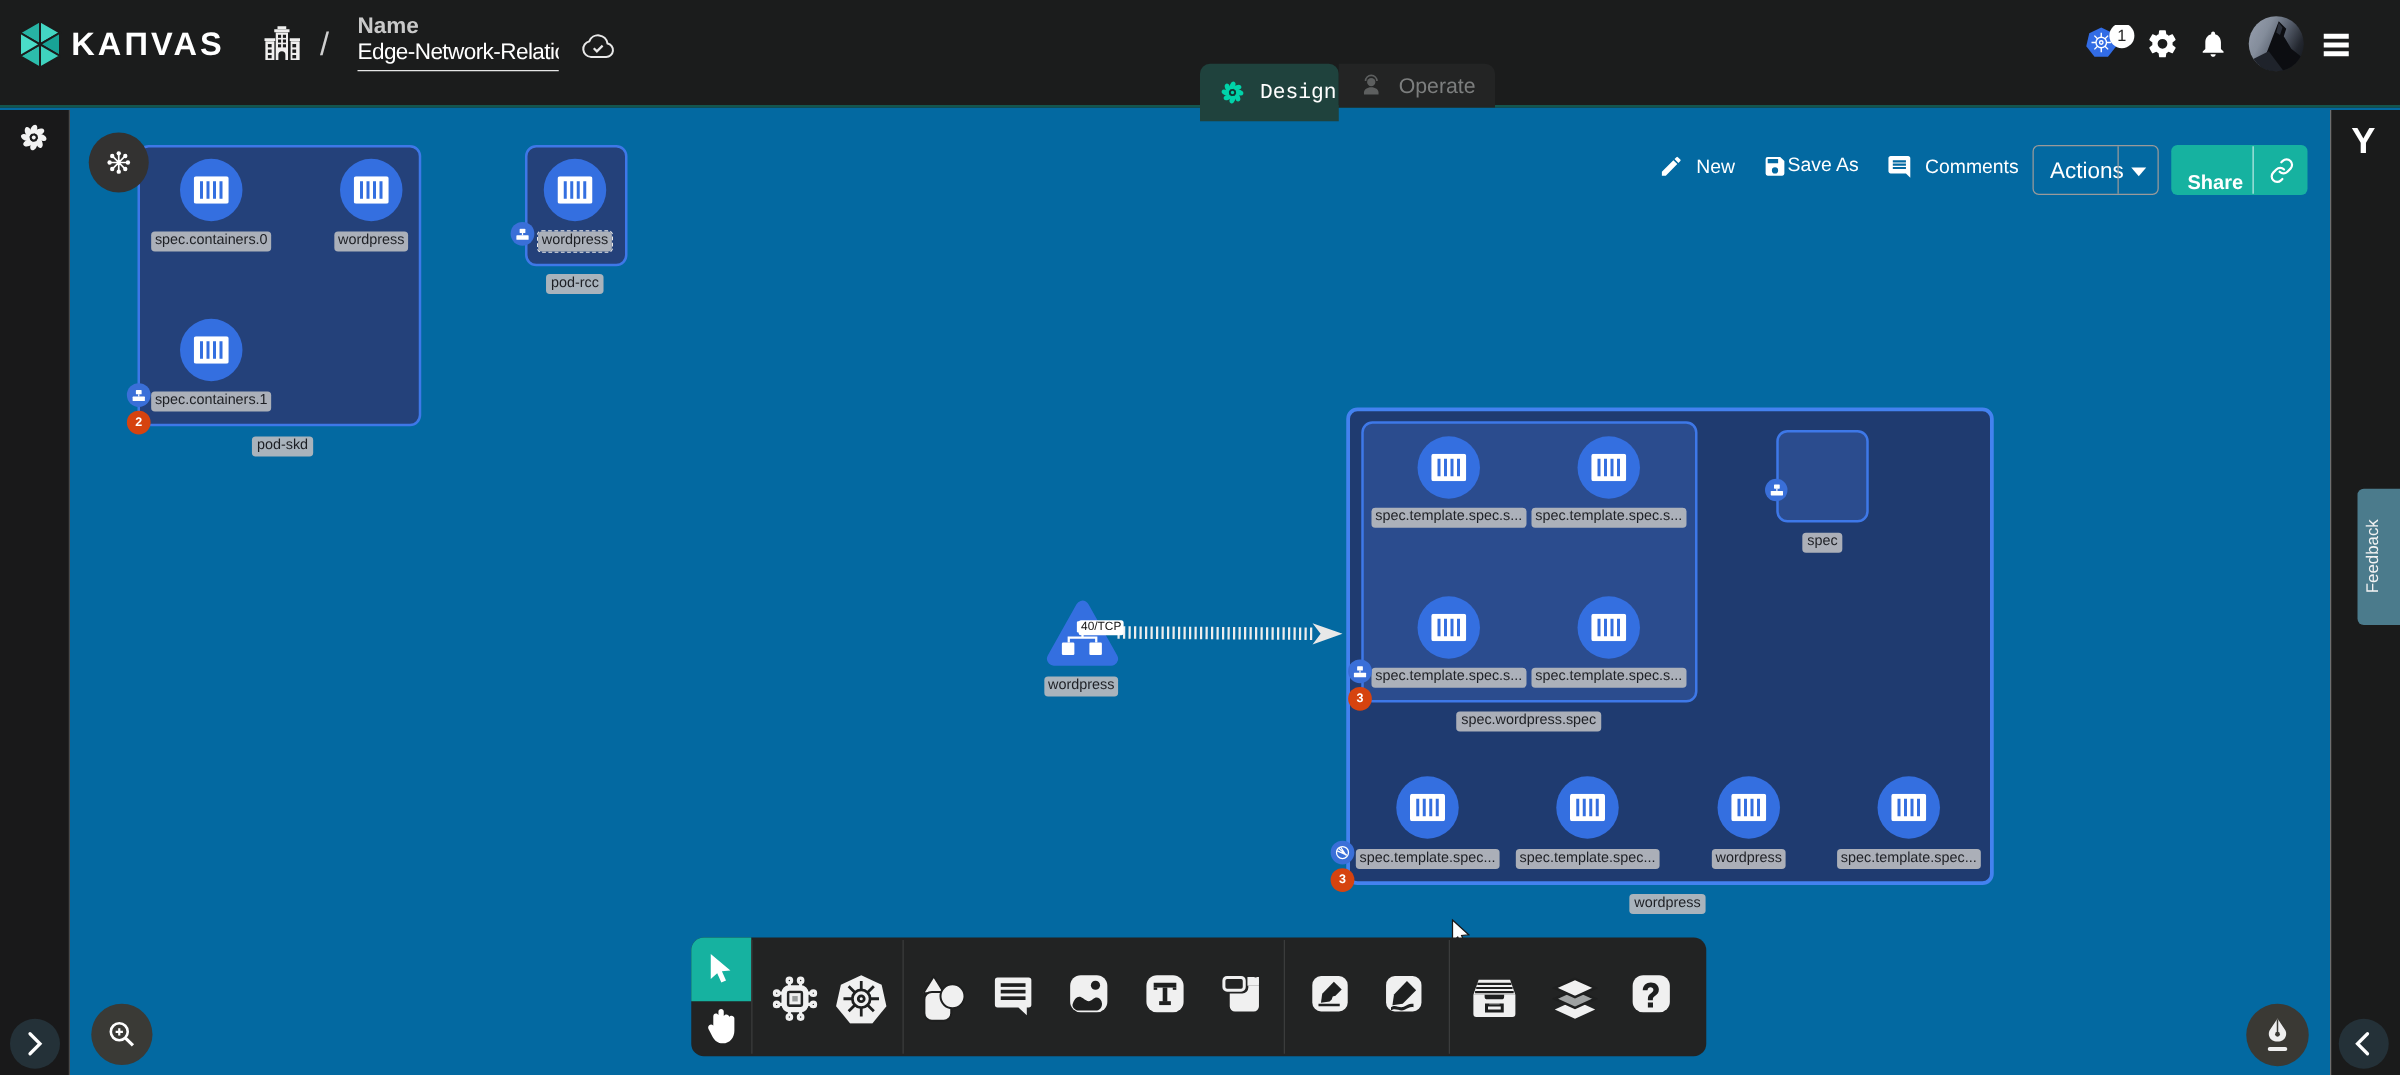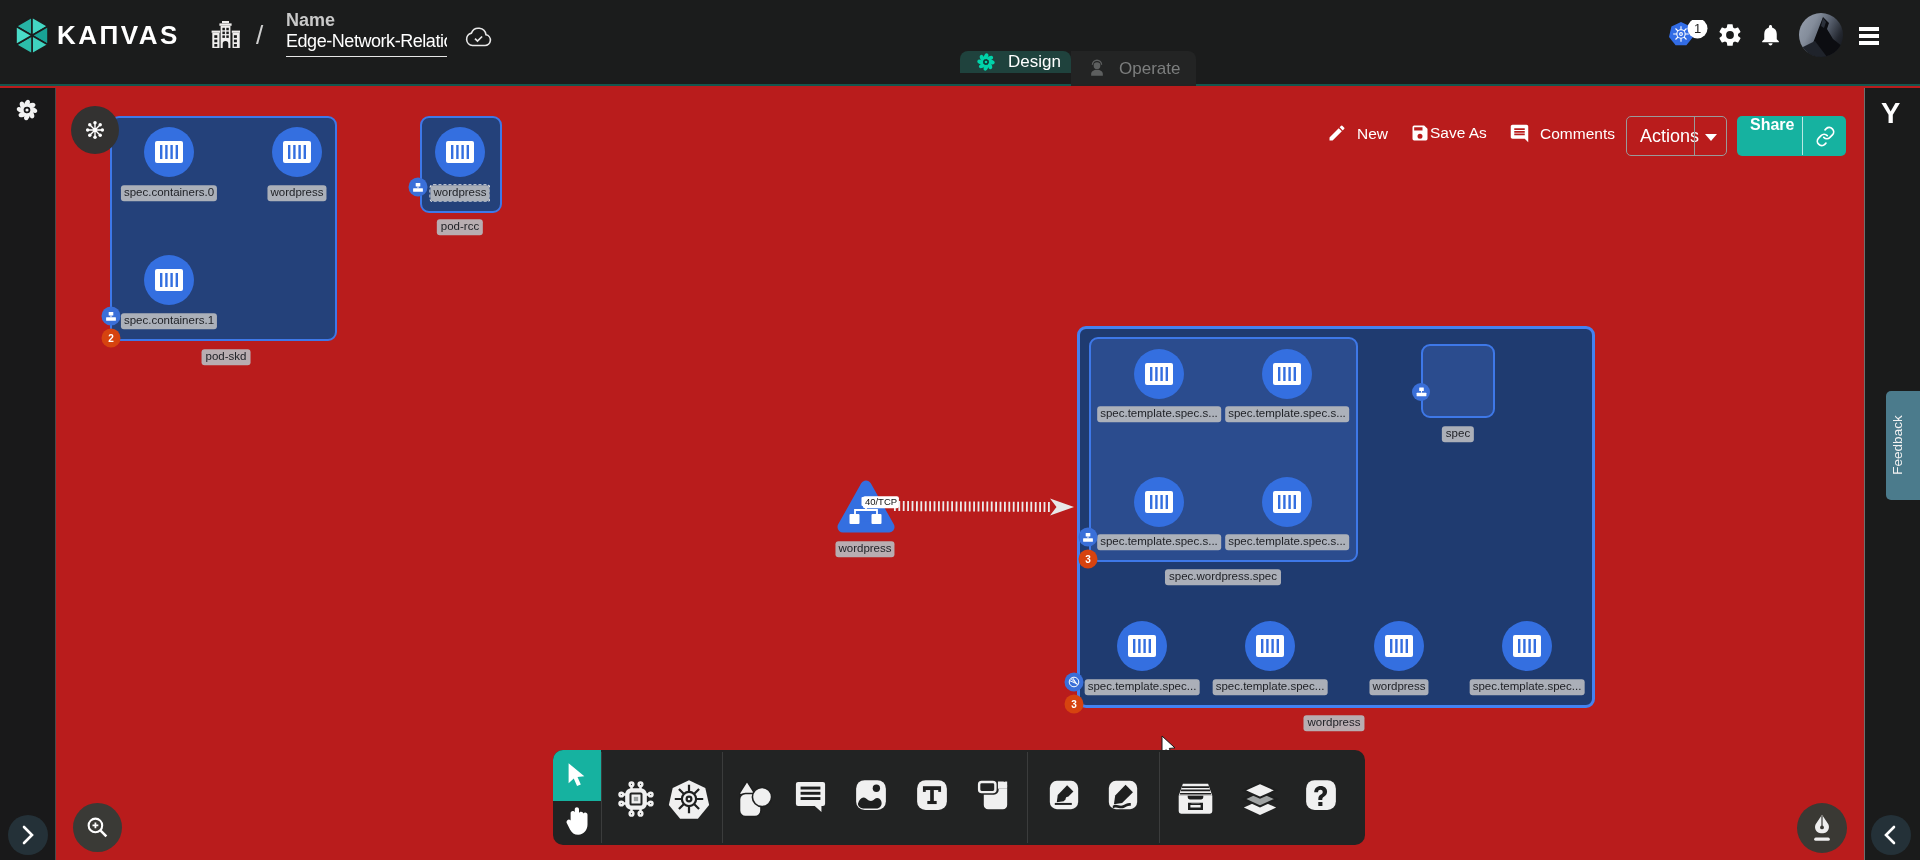--- a/index.html
+++ b/index.html
@@ -1,17 +1,17 @@
 <!DOCTYPE html>
 <html><head>
 <meta charset="utf-8">
 <style>
 * { margin:0; padding:0; box-sizing:border-box; }
 html,body { width:1920px; height:860px; overflow:hidden; background:#111214; font-family:"Liberation Sans",sans-serif; -webkit-font-smoothing:antialiased; }
-#app { position:relative; width:1920px; height:860px; background:#b91c1c; }
+#app { position:relative; width:1920px; height:860px; background:#0369a1; }
 
 #header { position:absolute; left:0; top:0; width:1920px; height:86px; background:#1b1c1c; border-bottom:2px solid #14564e; }
 #leftrail { position:absolute; left:0; top:88px; width:56px; height:772px; background:#19191a; border-right:1px solid #4a4a4a; }
 #rightstrip { position:absolute; left:1864px; top:88px; width:56px; height:772px; background:#1a1b1b; border-left:1px solid #6f6f6f; }
 .abs { position:absolute; }
 .lbl { position:absolute; transform:translate(-50%,-50%); background:rgba(183,186,190,0.92); color:#1d1f24; font-size:11.5px; line-height:1; padding:2px 3px; border-radius:3px; white-space:nowrap; }
 .glbl { position:absolute; transform:translate(-50%,-50%); background:rgba(183,186,190,0.92); color:#1d1f24; font-size:11.5px; line-height:1; padding:2px 4px; border-radius:3px; white-space:nowrap; }
 .grp { position:absolute; border:2px solid #3e78e8; background:#24417a; border-radius:9px; }
 .node { position:absolute; width:50px; height:50px; border-radius:50%; background:#346fe0; display:flex; align-items:center; justify-content:center; }
 .bdg { position:absolute; width:19px; height:19px; border-radius:50%; transform:translate(-50%,-50%); display:flex; align-items:center; justify-content:center; }
@@ -61,21 +61,21 @@
   </g>
 </svg>
 <div class="abs" style="left:256px;top:20px;color:#cfcfcf;font-size:26px;font-weight:300;">/</div>
 <div class="abs" style="left:286px;top:10px;color:#c9c9c9;font-size:18px;font-weight:bold;">Name</div>
 <div class="abs" style="left:286px;top:28px;width:161px;height:29px;border-bottom:1px solid #e6e6e6;color:#fff;font-size:18px;line-height:27px;letter-spacing:-0.45px;overflow:hidden;white-space:nowrap;">Edge-Network-Relatio</div>
 <svg class="abs" style="left:464px;top:26px" width="28" height="22" viewBox="0 0 28 22" fill="none" stroke="#e8e8e8" stroke-width="1.6">
   <path d="M8.5 19.5h12.3a5.4 5.4 0 0 0 1.2-10.7A7.6 7.6 0 0 0 7.4 7.1 6.3 6.3 0 0 0 8.5 19.5Z"></path>
   <path d="M11 12.6l2.5 2.5 4.6-4.6" stroke-width="1.7"></path>
 </svg>
 
-<div class="abs" style="left:960px;top:51px;width:111px;height:22px;background:#1f423d;border-radius:8px 8px 0 0;display:flex;align-items:center;">
+<div class="abs" style="left:960px;top:51px;width:111px;height:46px;background:#1f423d;border-radius:8px 8px 0 0;display:flex;align-items:center;font-family:Liberation Mono, monospace;">
   <svg style="margin-left:16px" width="20" height="20" viewBox="0 0 24 24">
     <g fill="#00d3a9">
       <g id="pt">
             <ellipse cx="12" cy="5.4" rx="2.5" ry="4" transform="rotate(24 12 5.4)"></ellipse>
           </g>
       <use href="#pt" transform="rotate(45 12 12)"></use>
           <use href="#pt" transform="rotate(90 12 12)"></use>
           <use href="#pt" transform="rotate(135 12 12)"></use>
       <use href="#pt" transform="rotate(180 12 12)"></use>
           <use href="#pt" transform="rotate(225 12 12)"></use>
@@ -159,21 +159,21 @@
       </svg>
   <span style="margin-left:10px;">Comments</span>
 </div>
 <div class="abs" style="left:1626px;top:116px;width:101px;height:40px;border:1px solid #9a9a9a;border-radius:5px;display:flex;align-items:center;color:#fff;">
   <span style="font-size:18px;margin-left:13px;">Actions</span>
   <div style="position:absolute;right:31px;top:0;width:1px;height:38px;background:#9a9a9a;"></div>
   <svg style="position:absolute;right:7px;top:13px" width="16" height="14" viewBox="0 0 16 14" fill="#fff">
         <path d="M2 4l6 7 6-7z"></path>
       </svg>
 </div>
-<div class="abs" style="left:1737px;top:116px;width:109px;height:40px;background:#16b2a0;border-radius:5px;display:flex;align-items:flex-start;color:#fff;">
+<div class="abs" style="left:1737px;top:116px;width:109px;height:40px;background:#16b2a0;border-radius:5px;display:flex;align-items:flex-end;color:#fff;">
   <span style="font-size:16px;font-weight:bold;margin-left:13px;">Share</span>
   <div style="position:absolute;left:65px;top:1px;width:1px;height:38px;background:#b9e8e2;"></div>
   <svg style="position:absolute;right:10px;top:10px" width="21" height="21" viewBox="0 0 24 24" fill="none" stroke="#fff" stroke-width="2" stroke-linecap="round">
         <path d="M10 13a5 5 0 0 0 7.07 0l2.83-2.83a5 5 0 0 0-7.07-7.07L11.5 4.4"></path>
         <path d="M14 11a5 5 0 0 0-7.07 0L4.1 13.83a5 5 0 0 0 7.07 7.07l1.3-1.3"></path>
       </svg>
 </div>
 <div class="abs" style="left:1881px;top:97px;width:28px;height:30px;color:#fff;font-size:29px;font-weight:bold;">Y</div>
 <div class="abs" style="left:1886px;top:391px;width:34px;height:109px;background:#4b7b8c;border-radius:5px 0 0 5px;">
   <div style="position:absolute;left:4px;top:54px;transform:rotate(-90deg) translateX(-50%);transform-origin:0 0;color:#f2f2f2;font-size:13.5px;white-space:nowrap;">Feedback</div>

